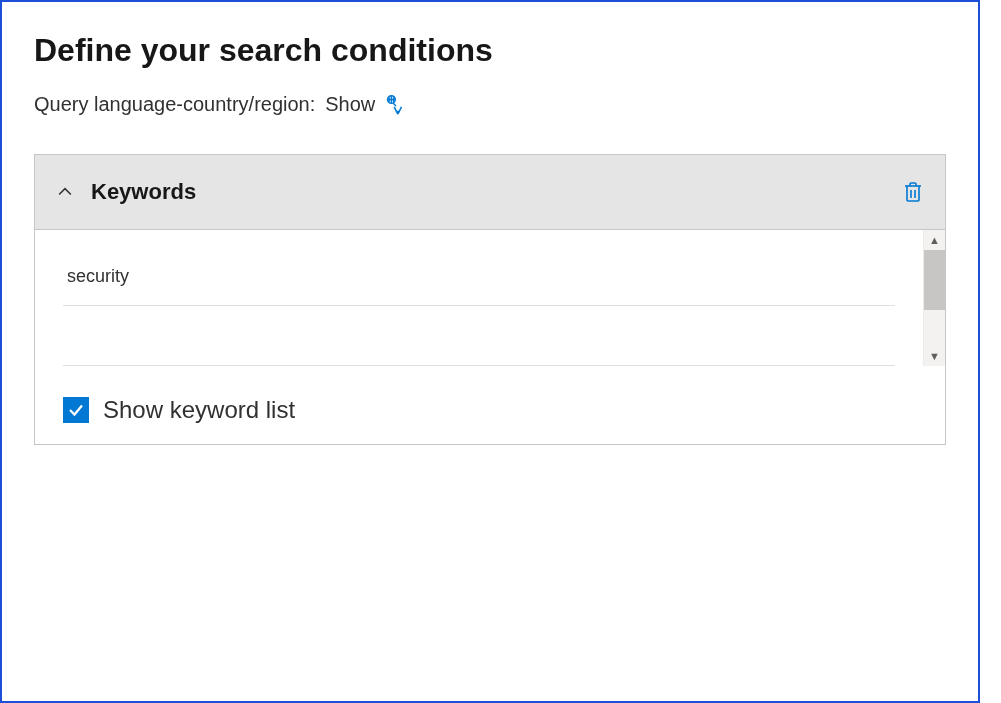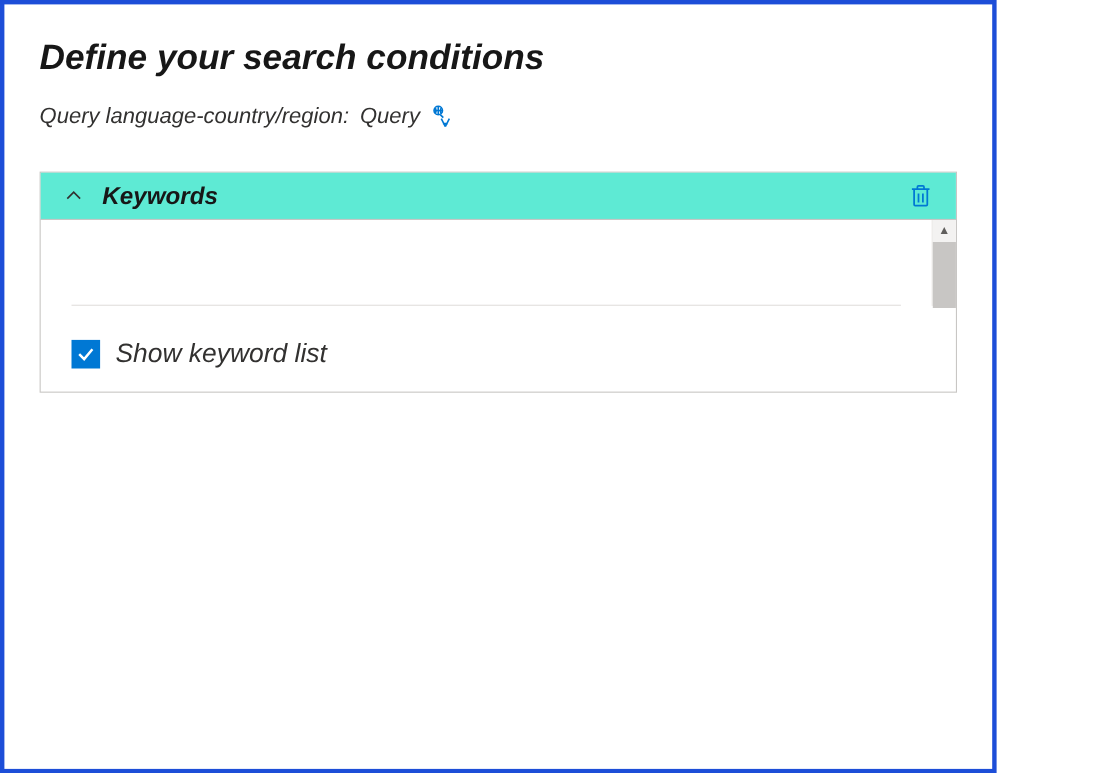--- a/index.html
+++ b/index.html
@@ -6,53 +6,52 @@
       box-sizing: border-box;
       margin: 0;
       padding: 0;
     }
     body {
       font-family: 'Segoe UI', Tahoma, Geneva, Verdana, sans-serif;
       background: #fff;
       padding: 0;
     }
     .outer-frame {
-      border: 4px solid #1d4ed8;
-      width: 906px;
+      border: 2px solid #1d4ed8;
+      width: 980px;
       height: 703px;
       padding: 30px 32px;
-      font-style: italic;
     }
     .page-title {
       font-size: 32px;
       font-weight: 700;
       color: #171717;
       margin-bottom: 24px;
     }
     .query-lang-row {
       font-size: 20px;
       color: #323130;
       display: flex;
-      align-items: flex-start;
+      align-items: flex-end;
       gap: 10px;
       margin-bottom: 38px;
     }
     .translate-icon {
       color: #0078d4;
       display: inline-flex;
       align-items: center;
     }
     .panel {
       border: 1px solid #c8c6c4;
       background: #fff;
     }
     .panel-header {
-      background: #5eead4;
+      background: #e5e5e5;
       border-bottom: 1px solid #c8c6c4;
-      padding: 8px 20px;
+      padding: 24px 20px;
       display: flex;
       align-items: center;
     }
     .chevron-icon {
       color: #323130;
       display: inline-flex;
       align-items: center;
       margin-right: 16px;
     }
     .panel-header-title {
@@ -138,21 +137,21 @@
     }
   </style>
 </head>
 <body>
 
 <div class="outer-frame">
   <h1 class="page-title">Define your search conditions</h1>
 
   <div class="query-lang-row">
     <span>Query language-country/region:</span>
-    <span>Query</span>
+    <span>Show</span>
     <span class="translate-icon">
       <svg width="22" height="22" viewBox="0 0 24 24" fill="none" stroke="currentColor" stroke-width="1.6">
         <circle cx="7" cy="6" r="4.2" stroke-dasharray="0"></circle>
         <path d="M3 6 h8 M7 2 v8 M4.2 3.2 C 5 5 5 7 4.2 8.8 M9.8 3.2 C 9 5 9 7 9.8 8.8"></path>
         <path d="M10 14 L14 22 M18 14 L14 22 M11.6 19 h4.8"></path>
         <path d="M9 10 L12 13 M20 20"></path>
       </svg>
     </span>
   </div>
 
@@ -169,20 +168,21 @@
           <path d="M4 6 h16"></path>
           <path d="M9 6 V4 a1 1 0 0 1 1-1 h4 a1 1 0 0 1 1 1 V6"></path>
           <path d="M6 6 v14 a1 1 0 0 0 1 1 h10 a1 1 0 0 0 1-1 V6"></path>
           <path d="M10 10 v8 M14 10 v8"></path>
         </svg>
       </span>
     </div>
 
     <div class="panel-body">
       <div class="keyword-list-wrapper">
+        <div class="keyword-row">security</div>
         <div class="keyword-row empty"></div>
       </div>
       <div class="scrollbar">
         <div class="scrollbar-arrow">▲</div>
         <div class="scrollbar-track">
           <div class="scrollbar-thumb"></div>
         </div>
         <div class="scrollbar-arrow">▼</div>
       </div>
     </div>

